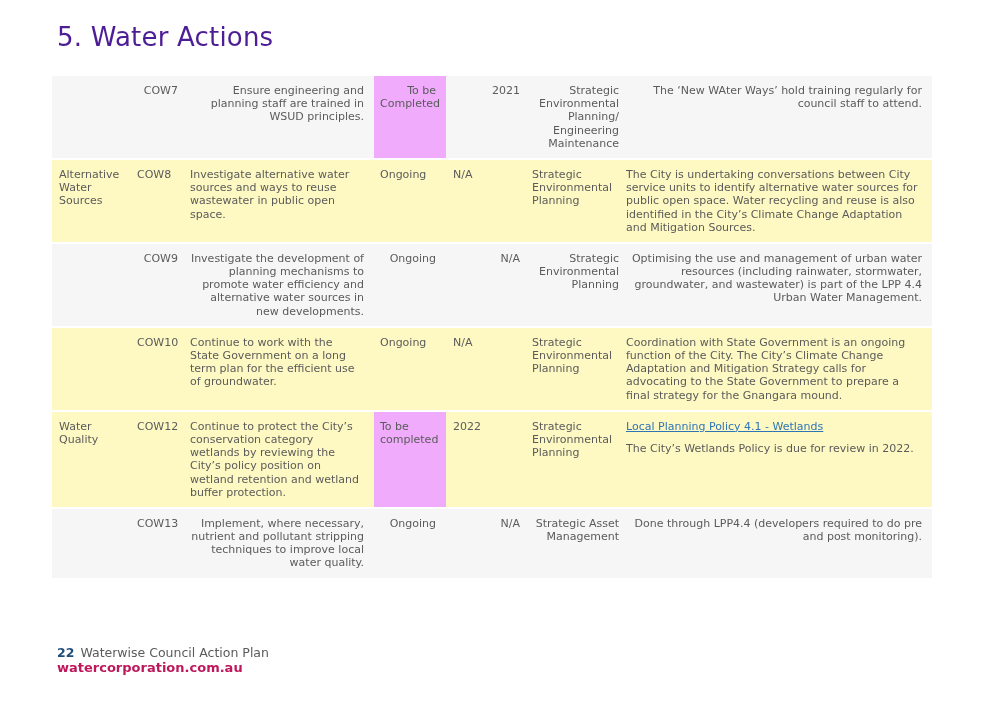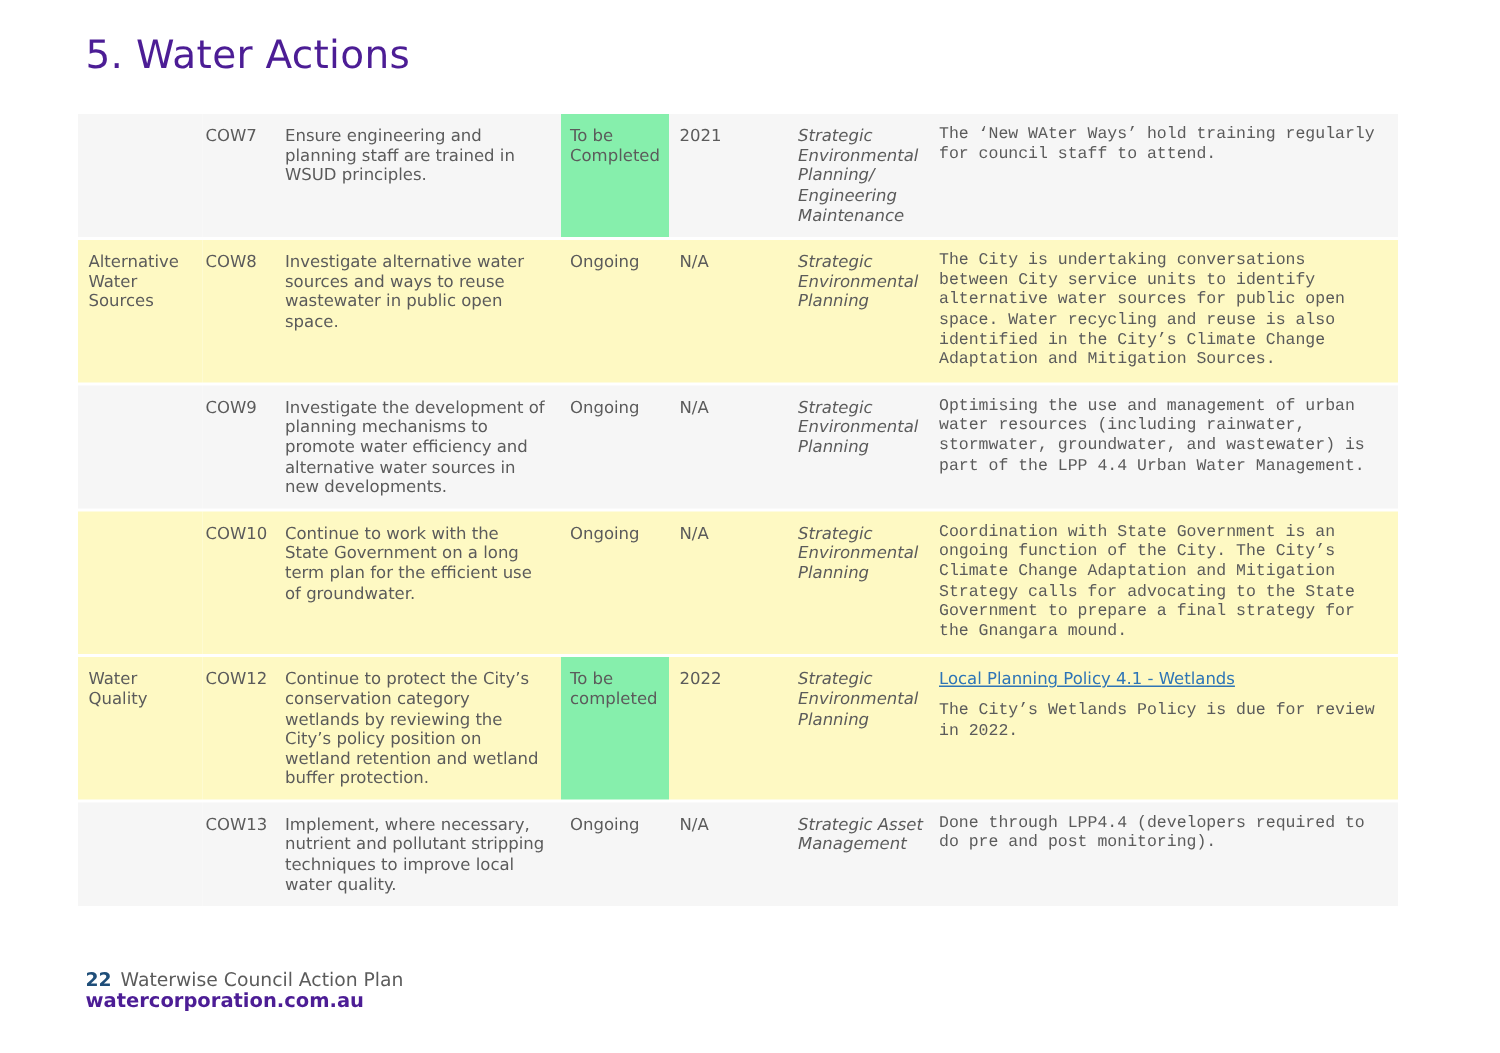--- a/index.html
+++ b/index.html
@@ -35,47 +35,47 @@
   col.c-stat { width: 72px; }
   col.c-year { width: 84px; }
   col.c-resp { width: 94px; }
   col.c-comm { width: 308px; }
 
   td {
     vertical-align: top;
     padding: 8px 10px 8px 2px;
     color: #5b5b5b;
   }
-  tr.row-light td { background: #f6f6f6; }
+  tr.row-light td { background: #f6f6f6; text-align: right; }
   tr.row-blue  td { background: #fef9c3; }
 
   td.cat  { padding-left: 7px; }
   td.stat { padding-left: 6px; }
   td.year { padding-left: 7px; }
-  td.resp { padding-right: 5px; font-style: italic; }
+  td.resp { padding-right: 5px; }
   td.comm { padding-right: 10px; }
 
-  tr.row-light td.status-green, tr.row-blue td.status-green { background: #86efac; }
+  tr.row-light td.status-green, tr.row-blue td.status-green { background: #f0abfc; }
 
   td.comm p { margin: 0 0 9px 0; }
-  td.comm p:last-child { margin-bottom: 0; font-family: Liberation Mono, monospace; }
+  td.comm p:last-child { margin-bottom: 0; }
 
   a.policy-link {
     color: #2e75b6; cursor: pointer;
   }
 
   tr.r-min td { height: 48px; }
 
   .footer {
     position: absolute; left: 57px; top: 645px;
     font-size: 12.5px; line-height: 1.22;
   }
   .footer .line1 { color: #5b5b5b; text-align: right; }
   .footer .page-num { color: #1f4e79; font-weight: bold; margin-right: 6px; }
-  .footer .site { color: #4c1d95; font-weight: bold; font-size: 13px; }
+  .footer .site { color: #be185d; font-weight: bold; font-size: 13px; }
 </style>
 </head>
 <body>
 
 <div class="page">
 
   <h1 class="page-title">5. Water Actions</h1>
 
   <div class="table-clip">
     <table class="actions">

